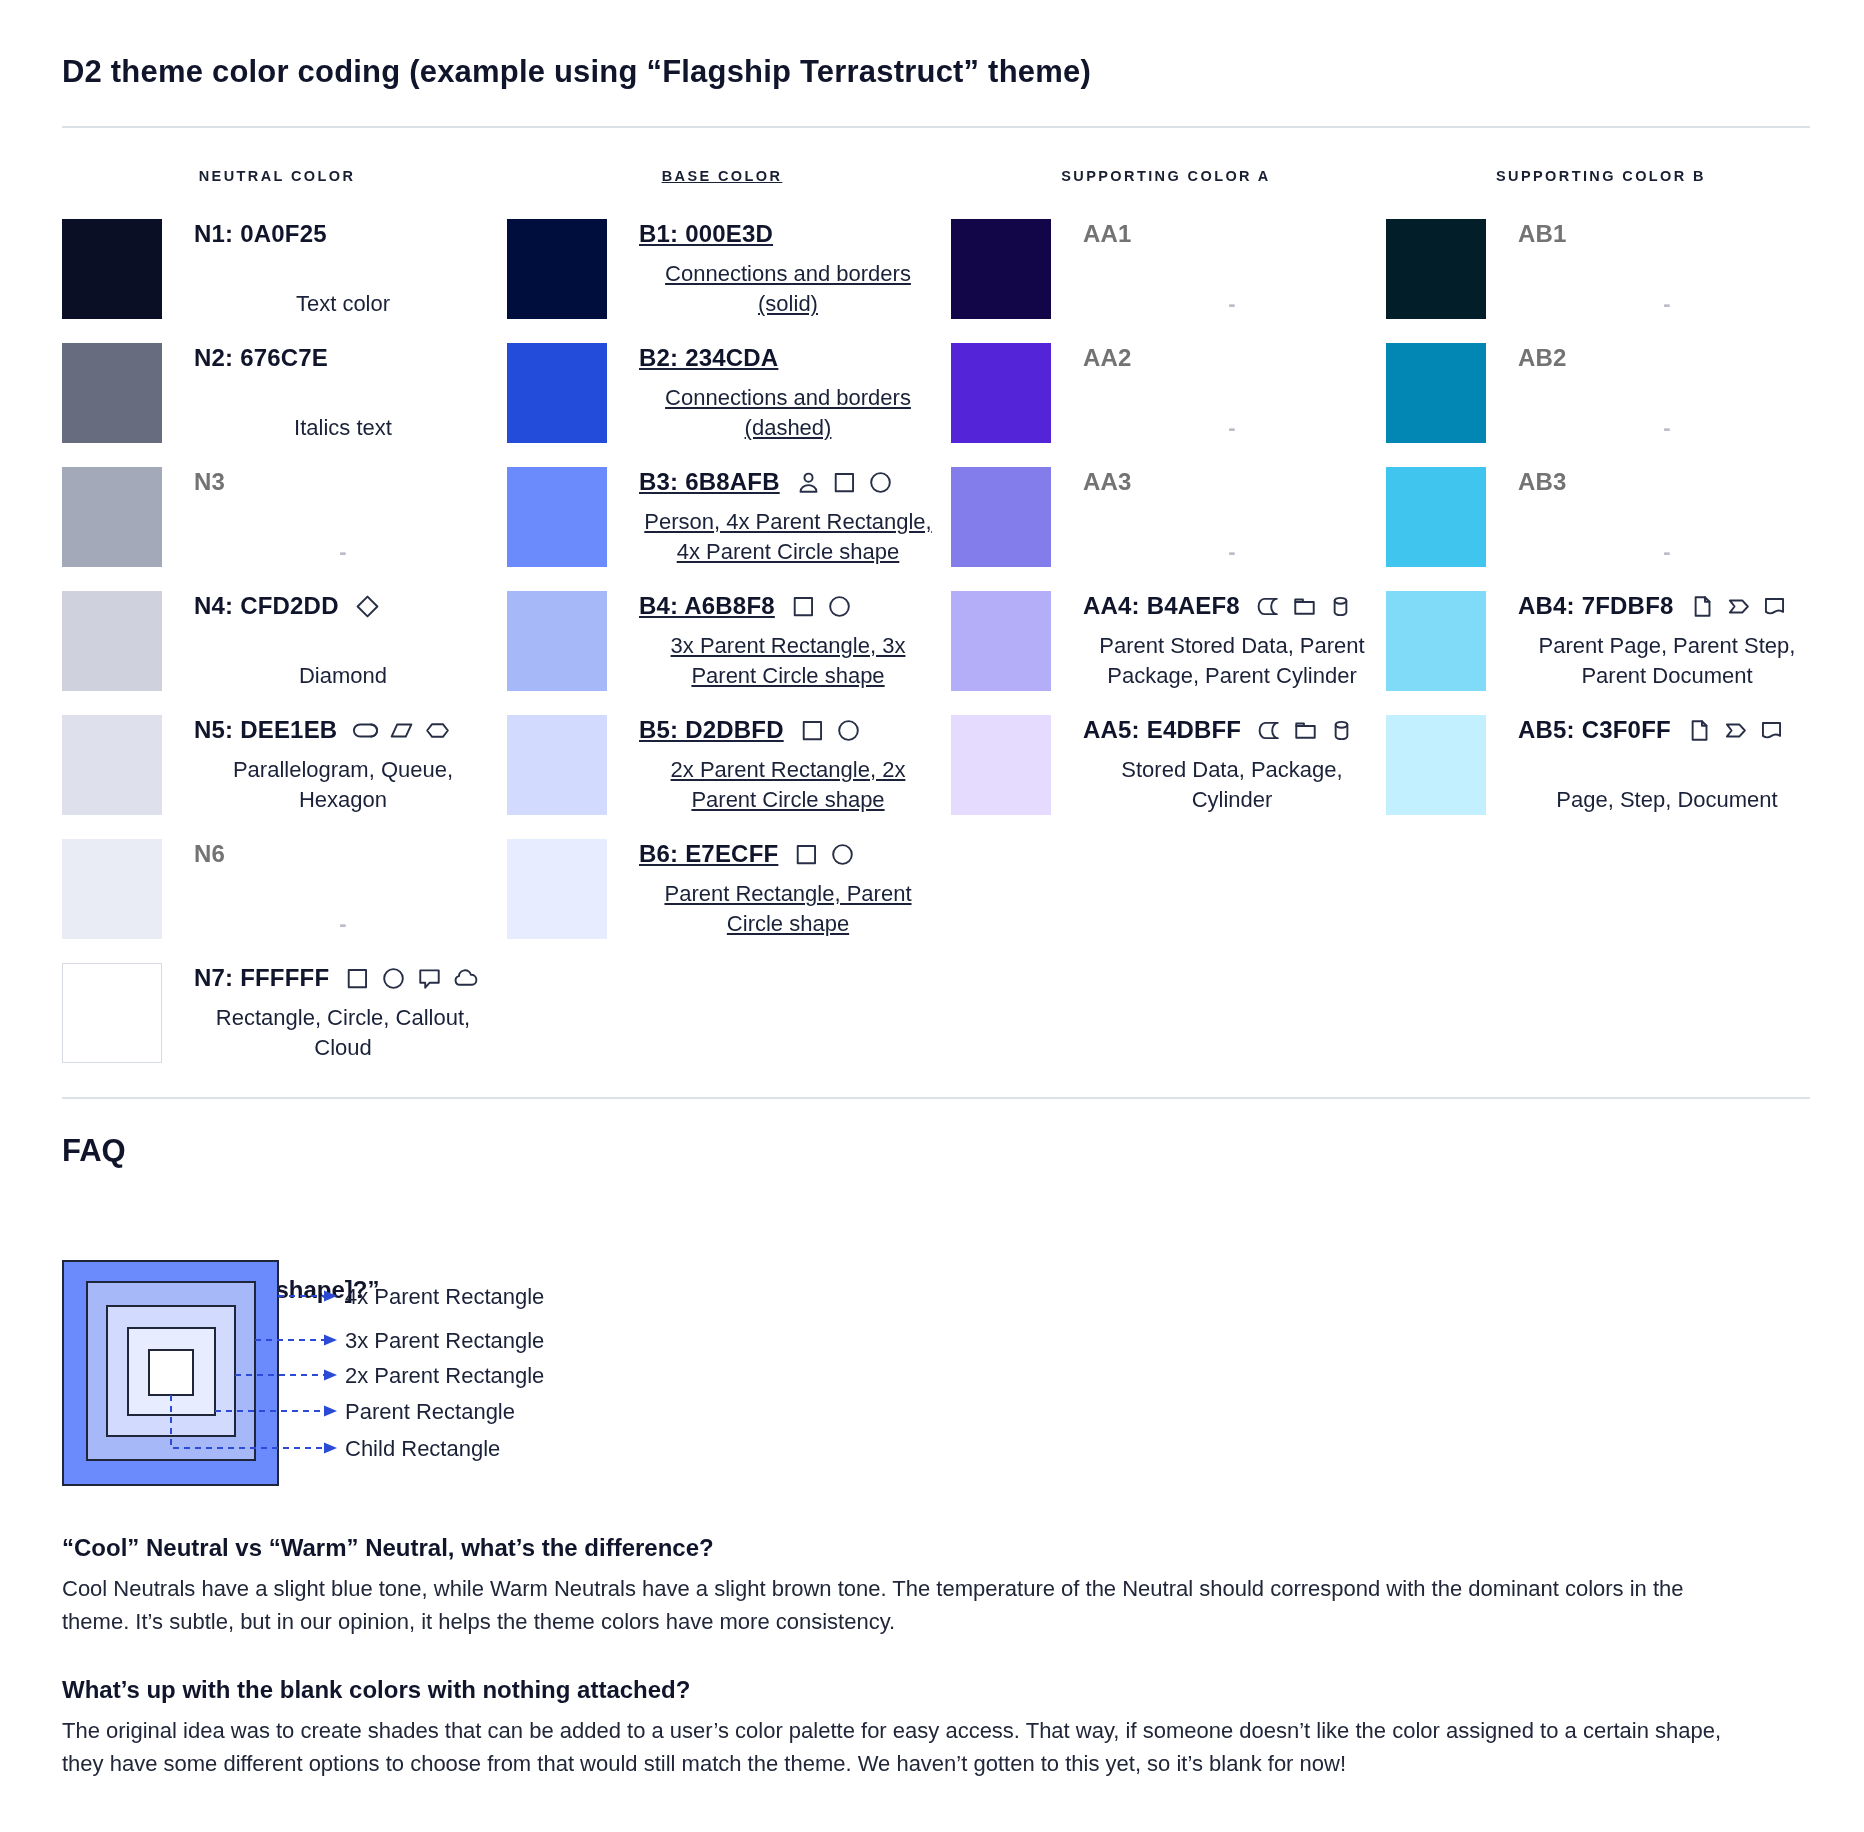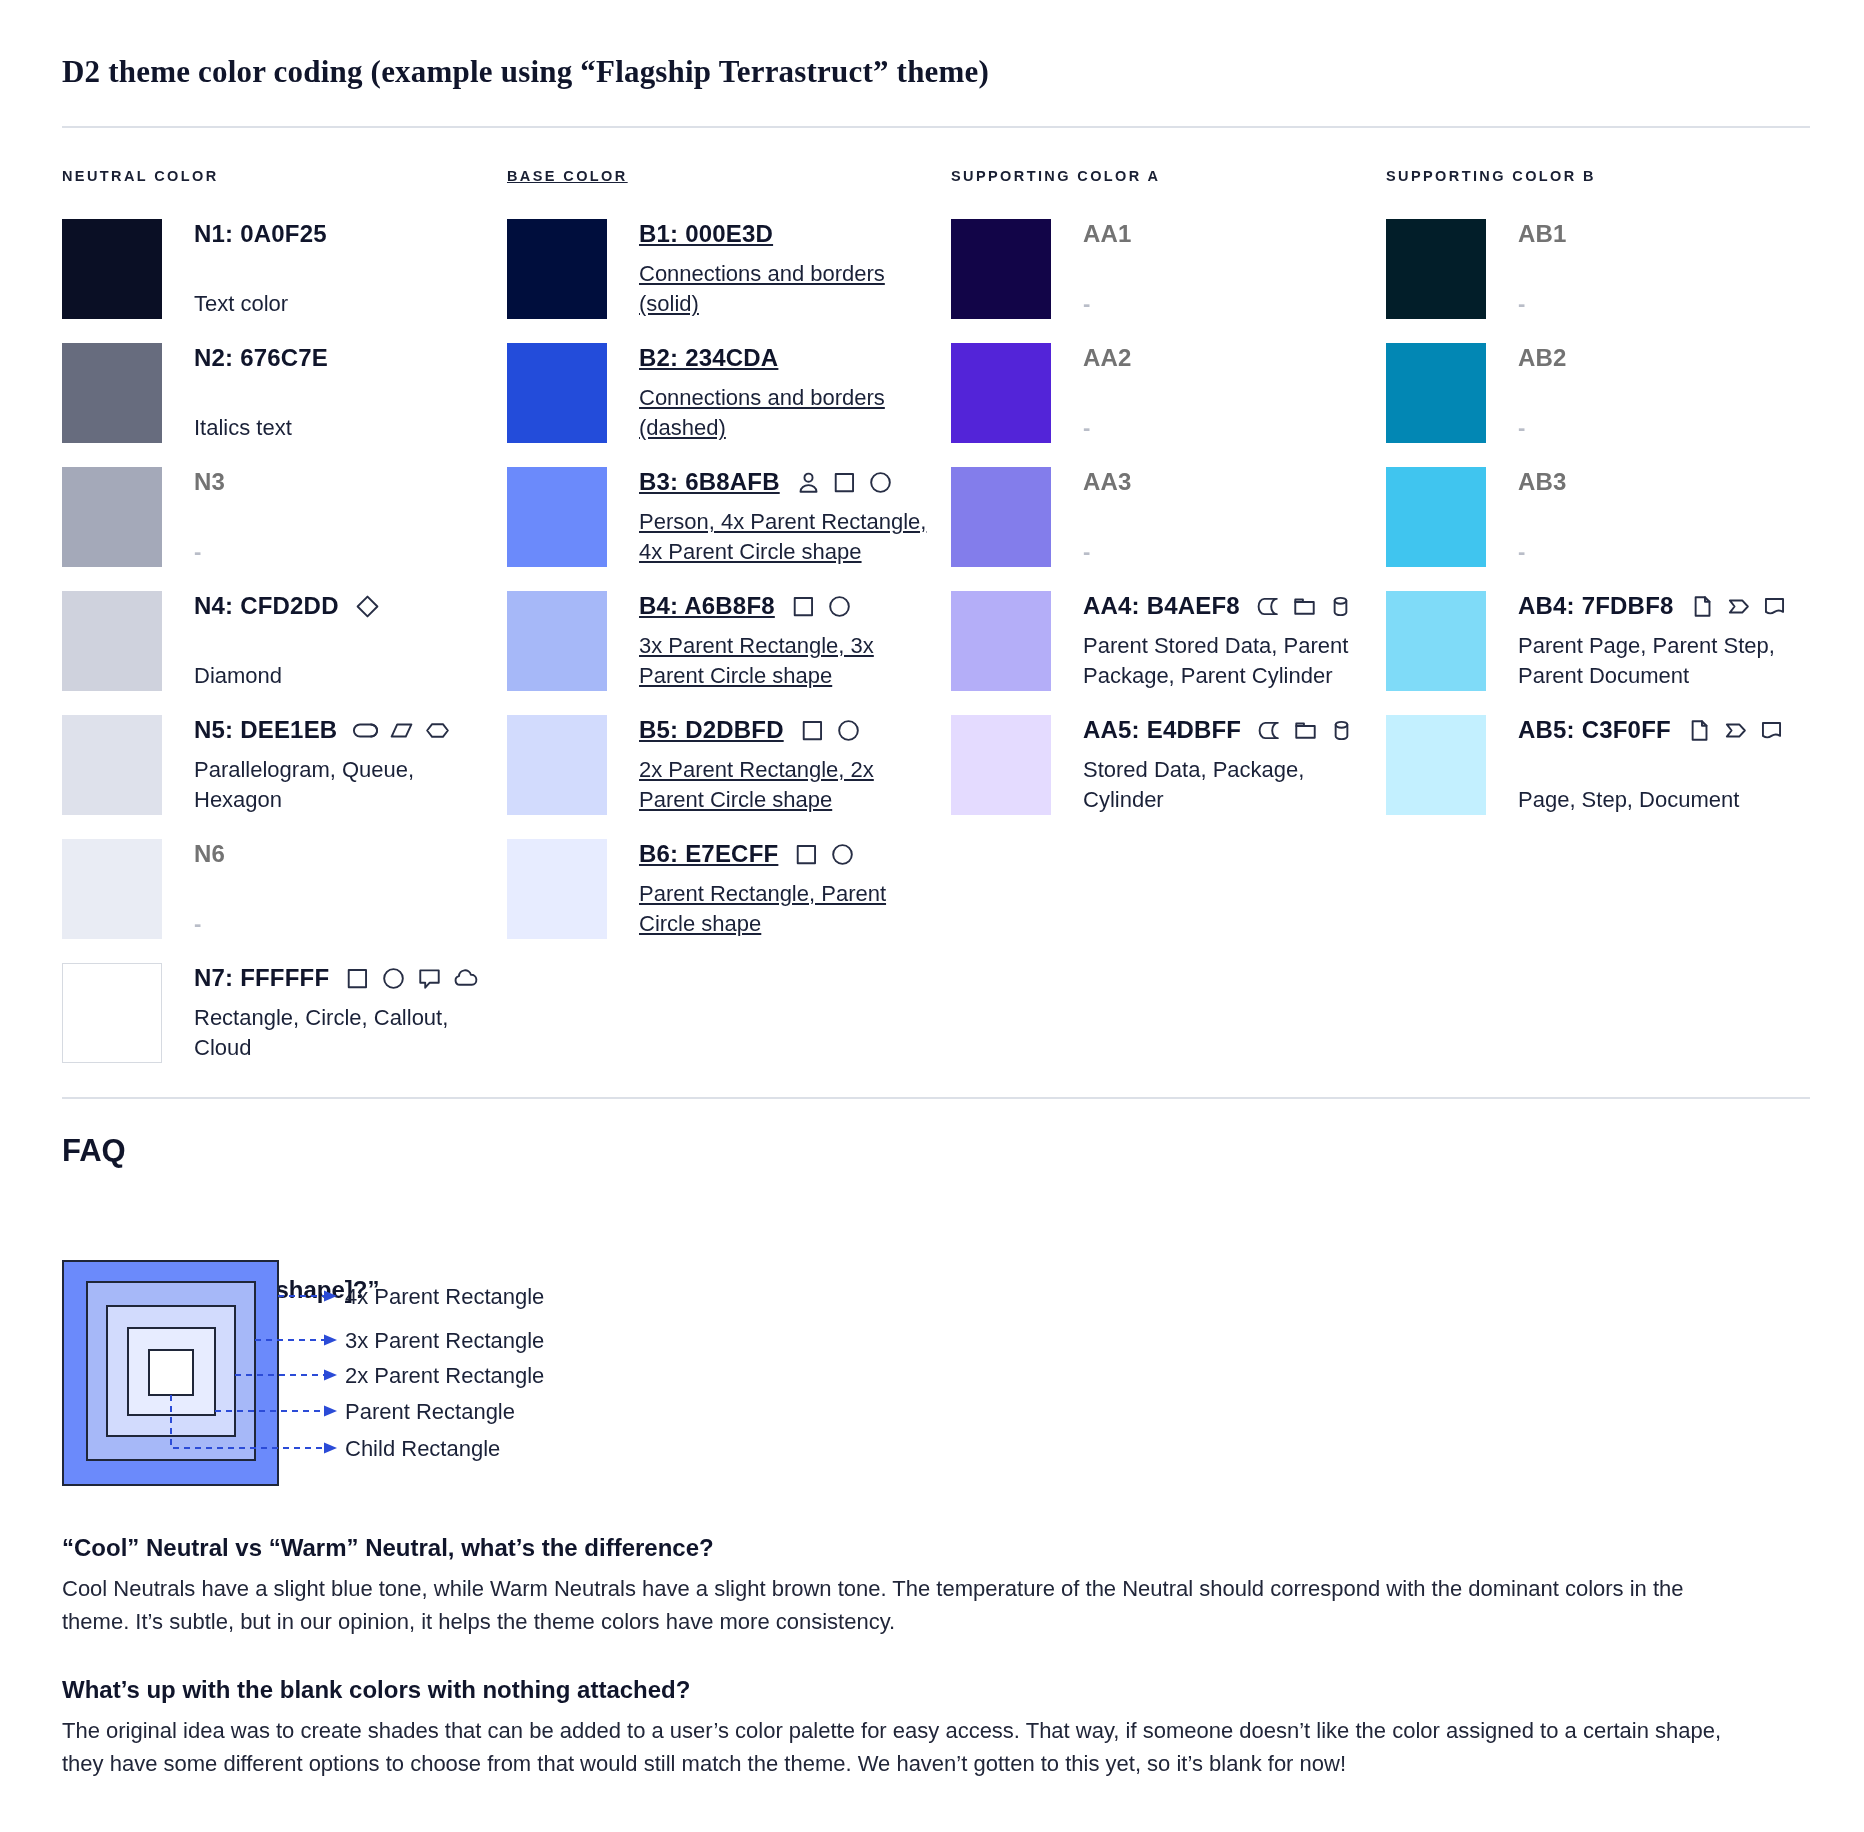--- a/index.html
+++ b/index.html
@@ -1,27 +1,27 @@
 <!DOCTYPE html>
 <html><head>
 <meta charset="utf-8">
 <style>
   html,body{margin:0;padding:0;background:#ffffff;}
   #page{
     position:relative;width:1864px;height:1832px;background:#ffffff;
     font-family:"Liberation Sans","DejaVu Sans",sans-serif;color:#1A2138;overflow:hidden;
   }
   .page-title{
-    position:absolute;left:62px;top:54px;font-size:31px;font-weight:700;color:#10152B;letter-spacing:.2px;font-family:Liberation Serif, serif;
+    position:absolute;left:62px;top:54px;font-size:31px;font-weight:700;color:#10152B;letter-spacing:.2px;
   }
   .divider{position:absolute;left:62px;width:1748px;height:2px;background:#DCE0E7;}
   #divider-top{top:126px;}
   #divider-faq{top:1097px;}
   .columns{position:absolute;left:62px;top:168px;width:1760px;}
-  .column{position:absolute;top:0;width:430px;}
+  .column{position:absolute;top:0;width:430px;text-align:center;}
   .column-header{
     font-size:14.5px;font-weight:700;letter-spacing:2.4px;color:#191F33;margin-bottom:35px;white-space:nowrap;
   }
   .entry{display:flex;gap:32px;margin-bottom:24px;height:100px;}
   .swatch{width:100px;height:100px;flex:0 0 auto;}
   .swatch.bordered{box-sizing:border-box;border:1px solid #D6DAE1;}
   .entry-text{display:flex;flex-direction:column;justify-content:space-between;min-height:92px;width:302px;padding-top:1px;}
   .entry-label-row{display:flex;align-items:center;gap:15px;white-space:nowrap;}
   .entry-label{font-size:24px;font-weight:700;color:#10152B;letter-spacing:.2px;}
   .entry-desc{font-size:22px;line-height:30px;color:#1A2138;}

